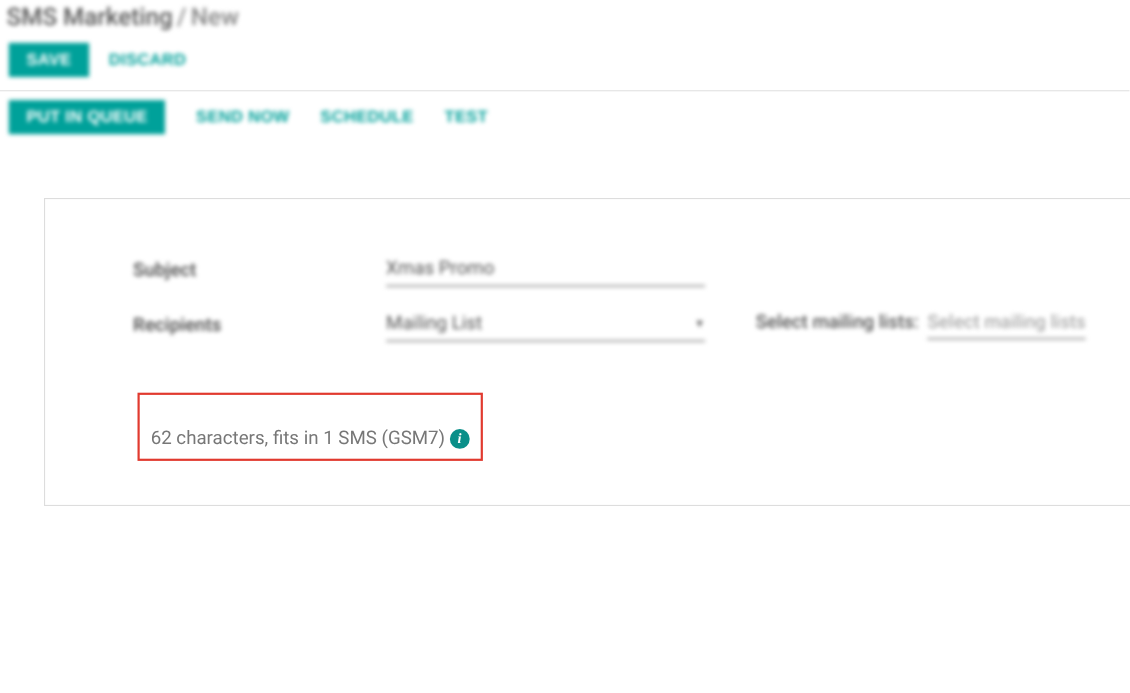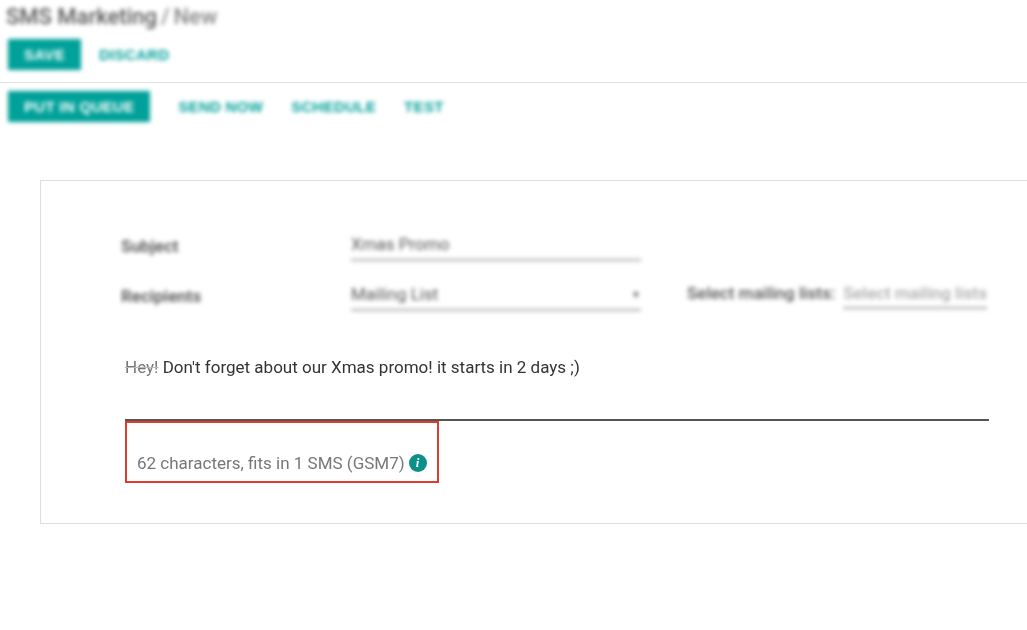--- a/index.html
+++ b/index.html
@@ -211,23 +211,20 @@
       <span class="caret">▼</span>
     </div>
     <div class="mailing-select">
       <span>Select mailing lists:</span>
       <span class="mailing-placeholder">Select mailing lists</span>
     </div>
   </div>
 
 
   <div class="sms-content">
-    <div class="sms-text">
-      <span class="hey">Hey!</span><span> Don't forget about our Xmas promo! it starts in 2 days ;)</span>
-    </div>
     <div class="status-box">
       <div class="status-line">
         <span>62 characters, fits in 1 SMS (GSM7)</span>
         <span class="info-icon">i</span>
       </div>
     </div>
   </div>
 
 </div>
 

